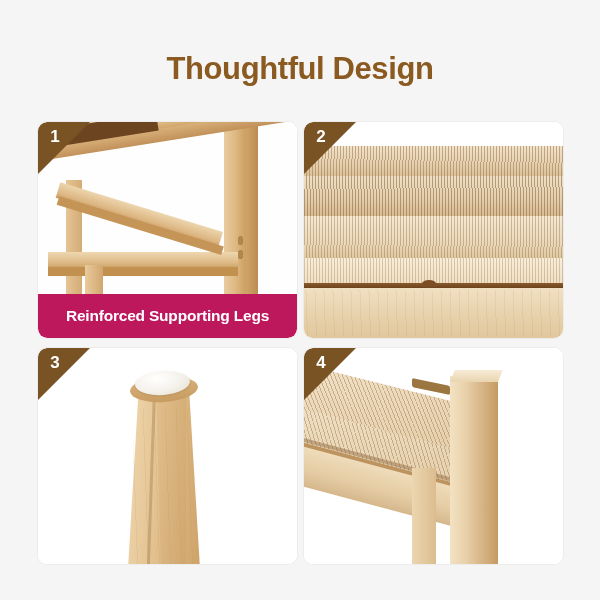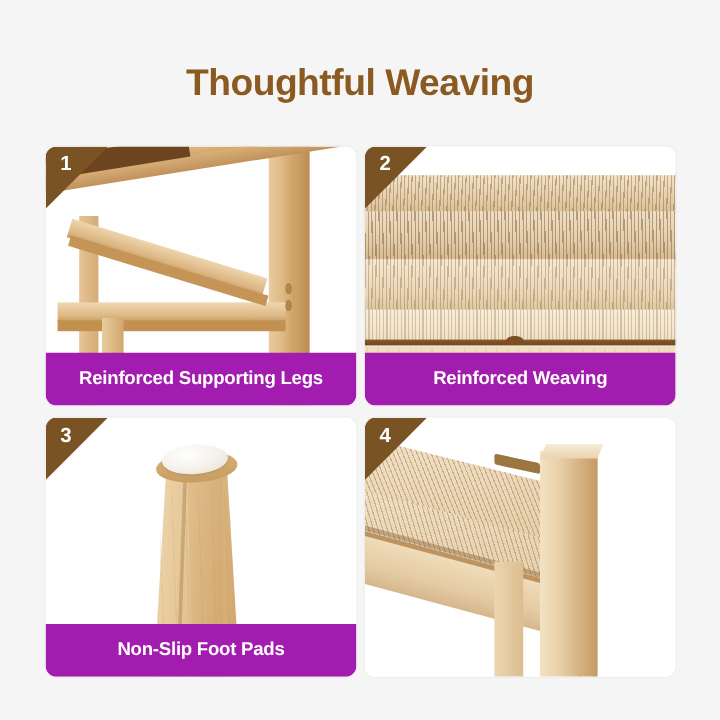--- a/index.html
+++ b/index.html
@@ -97,21 +97,21 @@
     z-index: 2;
   }
 
   
   .caption-bar {
     position: absolute;
     left: 0;
     bottom: 0;
     width: 259px;
     height: 44px;
-    background: #a21caf;
+    background: #be185d;
     border-radius: 0 0 9px 9px;
     display: flex;
     align-items: center;
     justify-content: center;
     z-index: 8;
   }
   .caption-text {
     color: #ffffff;
     font-size: 15.5px;
     font-weight: bold;
@@ -392,21 +392,21 @@
   }
   .rat-white-right {
     position: absolute; right: 0; top: 0; width: 60px; height: 216px; background: #ffffff;
   }
 </style>
 </head>
 <body>
 
 <div id="page-root">
 
-  <div class="page-title">Thoughtful Weaving</div>
+  <div class="page-title">Thoughtful Design</div>
 
   <div class="feature-grid">
 
     <div class="feature-card pos-0">
       <div class="photo">
         <div class="legs-scene">
           <div class="wood l1-rightleg"></div>
           <div class="wood l1-rightleg2"></div>
           <div class="wood l1-leftleg"></div>
           <div class="wood l1-horiz"></div>
@@ -441,42 +441,36 @@
           <div class="weave-notch"></div>
           <div class="weave-frame"></div>
           <div class="weave-frame-grain"></div>
           <div class="weave-top-white"></div>
         </div>
       </div>
       <div class="corner-ribbon">
         <div class="tri"></div>
         <div class="num">2</div>
       </div>
-      <div class="caption-bar">
-        <div class="caption-text">Reinforced Weaving</div>
-      </div>
     </div>
 
     <div class="feature-card pos-2">
       <div class="photo">
         <div class="pad-scene">
           <div class="pad-leg"></div>
           <div class="pad-leg-facet"></div>
           <div class="pad-leg-shadowline"></div>
           <div class="pad-grain"></div>
           <div class="pad-rim"></div>
           <div class="pad-disc"></div>
         </div>
       </div>
       <div class="corner-ribbon">
         <div class="tri"></div>
         <div class="num">3</div>
-      </div>
-      <div class="caption-bar">
-        <div class="caption-text">Non-Slip Foot Pads</div>
       </div>
     </div>
 
     <div class="feature-card pos-3">
       <div class="photo">
         <div class="rat-scene">
           <div class="rat-seat"></div>
           <div class="rat-seat2"></div>
           <div class="rat-gap"></div>
           <div class="rat-apron-edge"></div>

